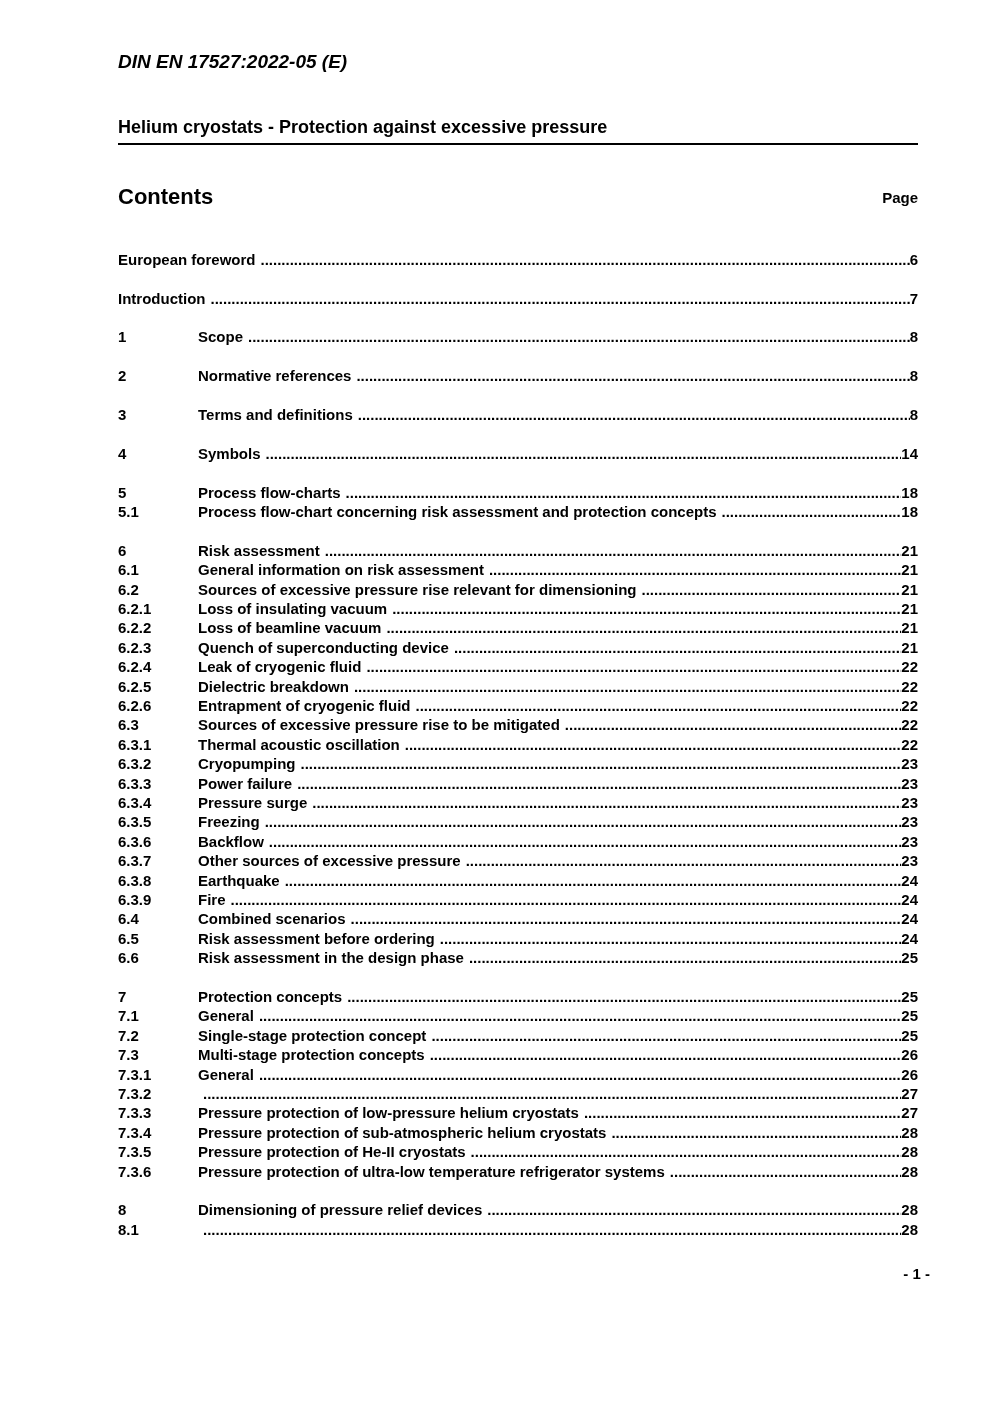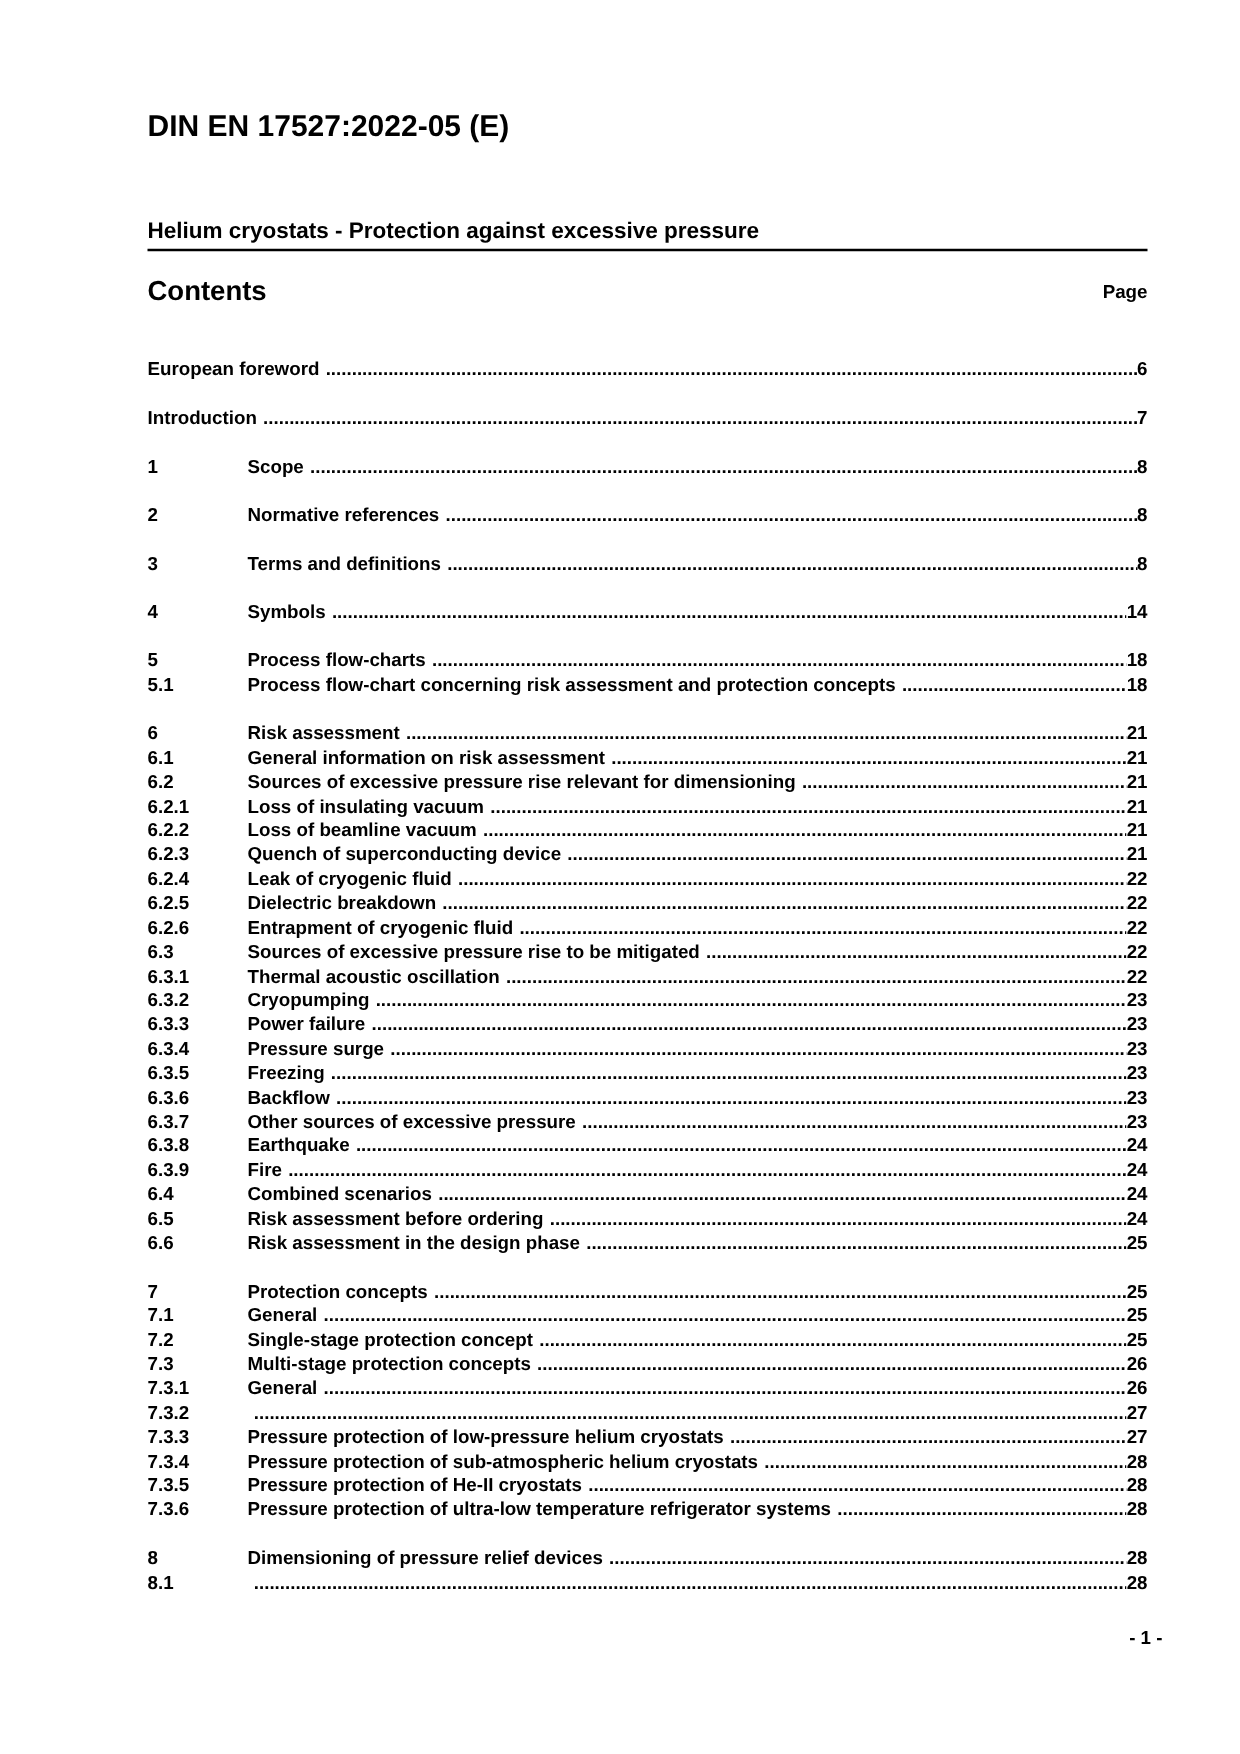--- a/index.html
+++ b/index.html
@@ -16,34 +16,35 @@
     background: #ffffff;
     overflow: hidden;
   }
   .content {
     position: absolute;
     left: 118px;
     top: 0;
     width: 800px;
   }
   .doc-title {
-    margin-top: 88px;
-    font-size: 24px;
+    margin-top: 51px;
+    font-size: 19px;
     line-height: 1.15;
     letter-spacing: 0px;
+    font-style: italic;
   }
   .subtitle {
-    margin-top: 58px;
+    margin-top: 44px;
     font-size: 18px;
     line-height: 1.15;
     padding-bottom: 5px;
     border-bottom: 2px solid #000000;
   }
   .contents-row {
-    margin-top: 20px;
+    margin-top: 40px;
     display: flex;
     justify-content: space-between;
     align-items: flex-end;
   }
   .contents-heading { font-size: 22px; line-height: 1.1; }
   .page-label { font-size: 15px; line-height: 1.2; padding-bottom: 2px; text-align: center; }
   .toc {
     margin-top: 41px;
     font-size: 15px;
   }

